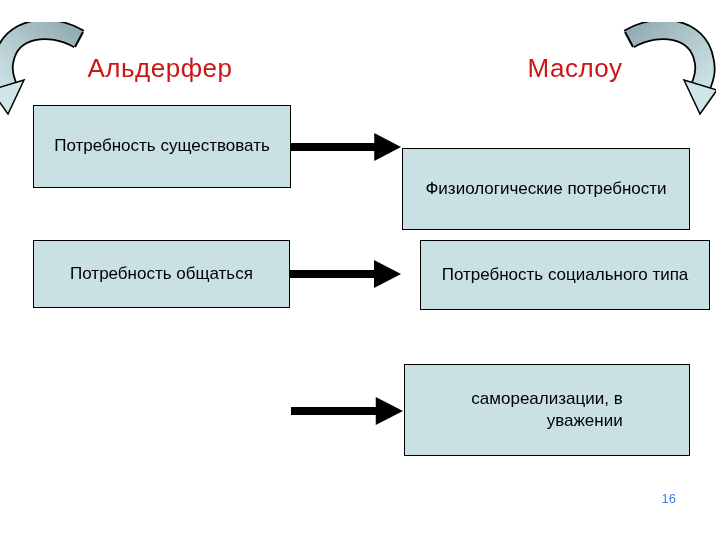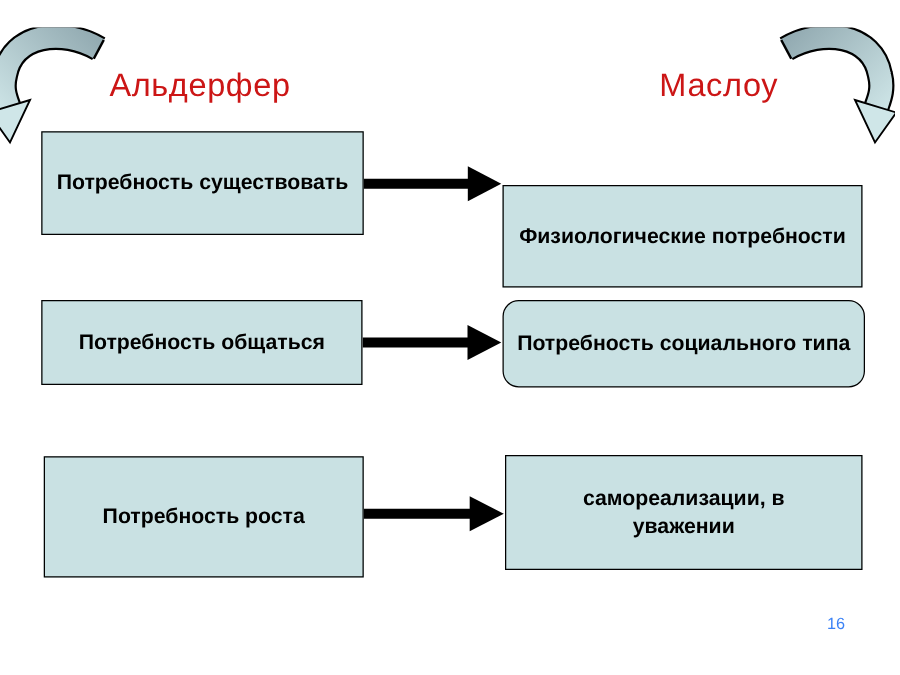--- a/index.html
+++ b/index.html
@@ -9,33 +9,33 @@
   }
   .heading{
     position:absolute;width:240px;text-align:center;
     font-size:26px;font-weight:400;color:#cc1616;letter-spacing:0.5px;
   }
   .box{
     position:absolute;background:#c9e1e3;border:1.5px solid #000;
     display:flex;align-items:center;justify-content:center;
     text-align:center;box-sizing:border-box;
   }
-  .box-text{font-size:17px;font-weight:bold;color:#000;line-height:1.32;}
+  .box-text{font-size:17px;font-weight:normal;color:#000;line-height:1.32;text-align:right;}
   .box-text .line{display:block;}
   .connector{position:absolute;}
   .curved-arrow{position:absolute;}
   .page-number{
     position:absolute;left:640px;top:491px;width:36px;text-align:right;
     font-size:13px;color:#3b82f6;
   }
   
   .b-l1{left:33px;top:105px;width:258px;height:83px;}
   .b-r1{left:402px;top:106px;width:288px;height:82px;margin-top:42px;}
   .b-l2{left:33px;top:240px;width:257px;height:68px;}
-  .b-r2{left:402px;top:240px;width:290px;height:70px;border-radius:13px;}
+  .b-r2{left:420px;top:240px;width:290px;height:70px;}
   .b-l3{left:35px;top:365px;width:256px;height:97px;}
   .b-r3{left:404px;top:364px;width:286px;height:92px;}
   .mirror{transform:scaleX(-1);}
 </style>
 </head>
 <body>
 
 <div class="stage">
 
   <svg class="curved-arrow" style="left:-8px;top:22px;" width="100" height="95" viewBox="0 0 100 95">
@@ -90,25 +90,20 @@
   <svg class="connector" style="left:290px;top:258px;" width="112" height="32" viewBox="0 0 112 32" preserveAspectRatio="none">
     <rect x="0" y="12" width="85" height="8" fill="#000"></rect>
     <polygon points="84,2 84,30 111,16" fill="#000"></polygon>
   </svg>
   <div class="box b-r2">
     <div class="box-text">
       <span class="line">Потребность социального типа</span>
     </div>
   </div>
 
-  <div class="box b-l3">
-    <div class="box-text">
-      <span class="line">Потребность роста</span>
-    </div>
-  </div>
   <svg class="connector" style="left:291px;top:395px;" width="113" height="32" viewBox="0 0 112 32" preserveAspectRatio="none">
     <rect x="0" y="12" width="85" height="8" fill="#000"></rect>
     <polygon points="84,2 84,30 111,16" fill="#000"></polygon>
   </svg>
   <div class="box b-r3">
     <div class="box-text">
       <span class="line">самореализации, в</span>
       <span class="line">уважении</span>
     </div>
   </div>

